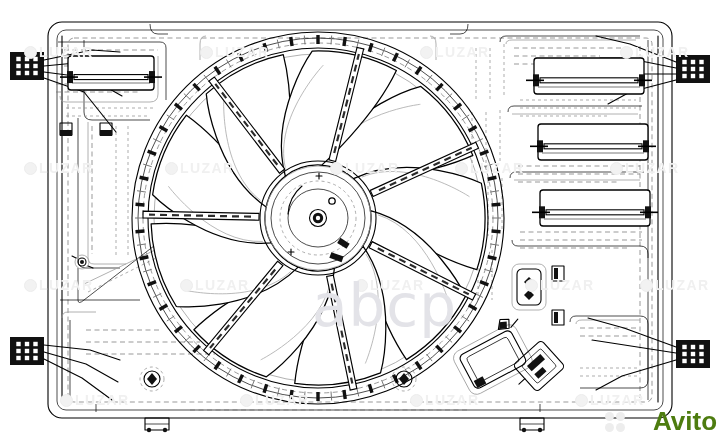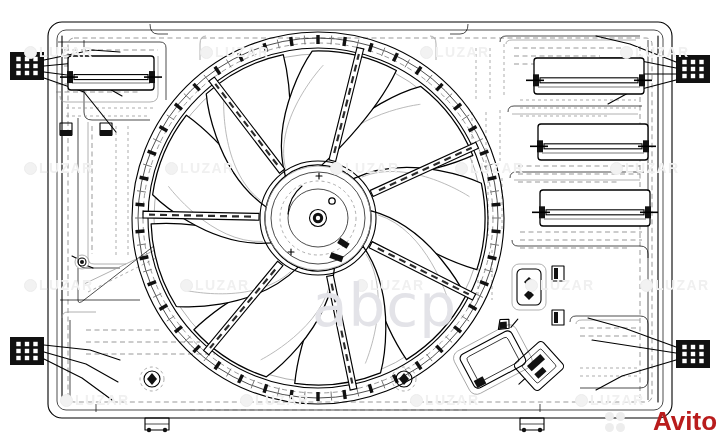--- a/index.html
+++ b/index.html
@@ -541,21 +541,21 @@
       <div class="wm wm-luzar" style="left: 525px; top: 277px;"><span class="wmdot"></span><span>LUZAR</span></div>
       <div class="wm wm-luzar" style="left: 640px; top: 277px;"><span class="wmdot"></span><span>LUZAR</span></div>
       <div class="wm wm-luzar" style="left: 60px; top: 392px;"><span class="wmdot"></span><span>LUZAR</span></div>
       <div class="wm wm-luzar" style="left: 240px; top: 392px;"><span class="wmdot"></span><span>LUZAR</span></div>
       <div class="wm wm-luzar" style="left: 410px; top: 392px;"><span class="wmdot"></span><span>LUZAR</span></div>
       <div class="wm wm-luzar" style="left: 575px; top: 392px;"><span class="wmdot"></span><span>LUZAR</span></div>
     </div>
 
   <div class="wm wm-abcp" id="wm-abcp" style="left: 312px; top: 272px; color: rgb(227, 227, 232);">abcp</div>
 
-  <div class="wm wm-avito" id="wm-avito" style="left: 605px; top: 406px; color: #b91c1c; gap: 28px;">
+  <div class="wm wm-avito" id="wm-avito" style="left: 605px; top: 406px; color: #4d7c0f; gap: 28px;">
     <span class="avito-dots">
       <i></i>
         <i></i>
         <i></i>
         <i></i>
     </span>
     <span>Avito</span>
   </div>
 
 </div>

